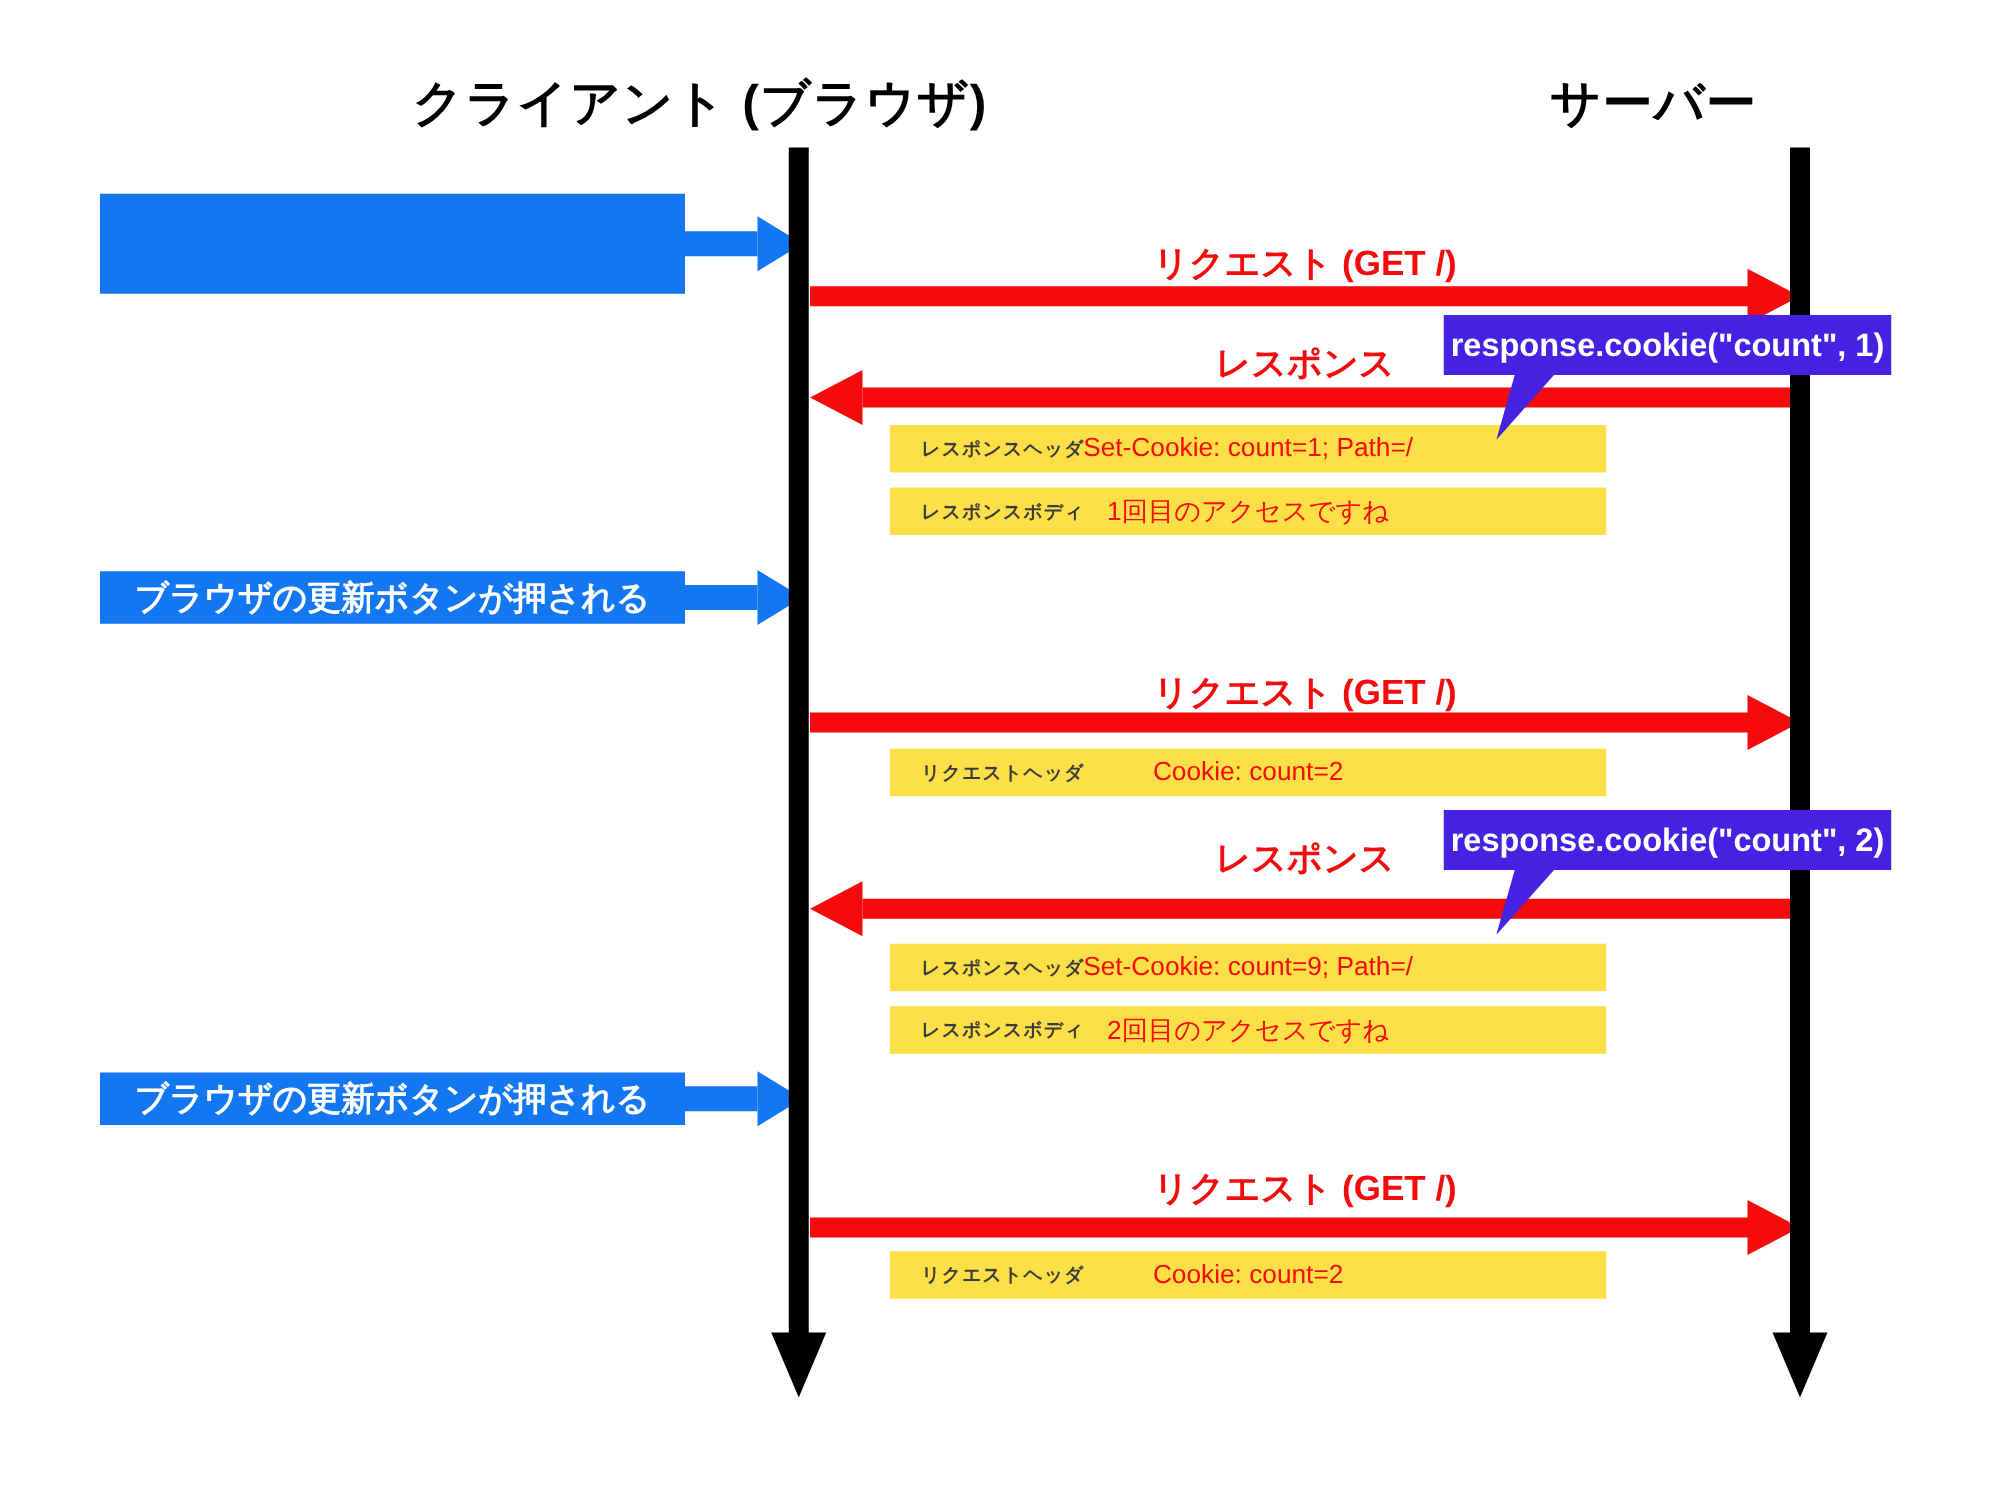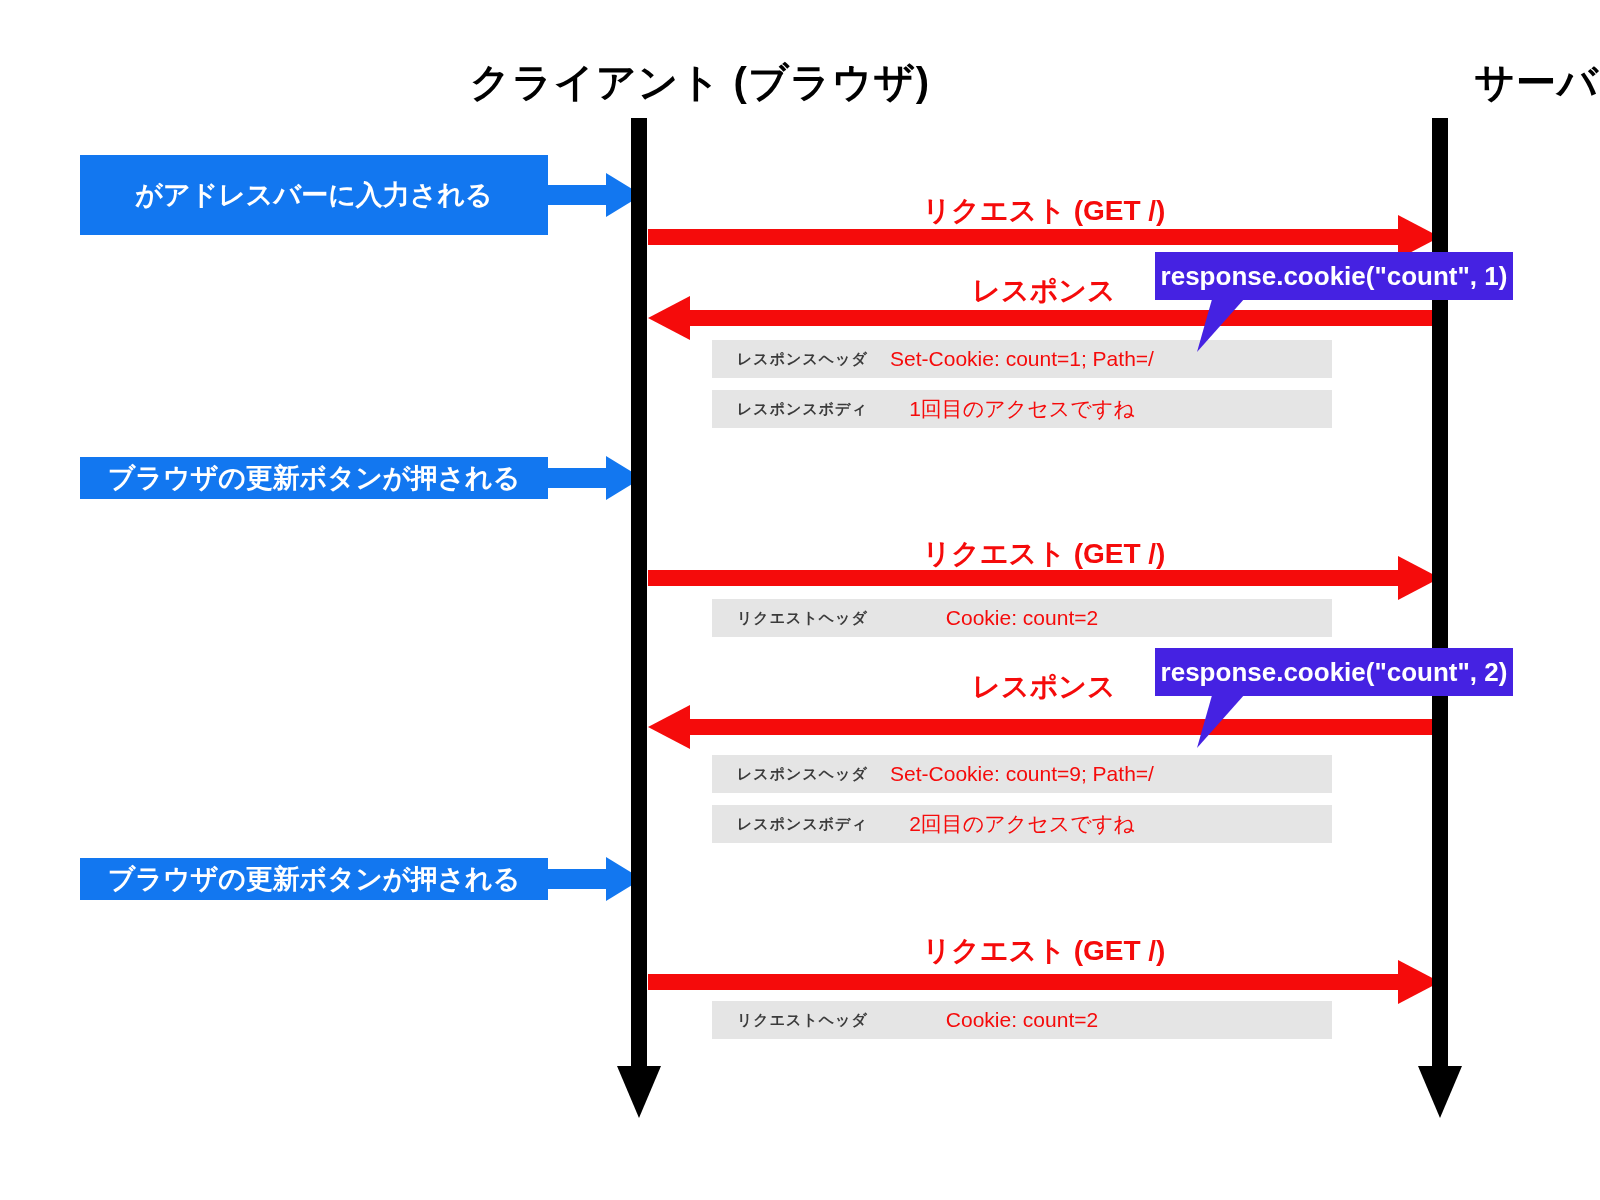--- a/index.html
+++ b/index.html
@@ -1,21 +1,21 @@
 <!DOCTYPE html>
 <html><head>
 <meta charset="utf-8">
 <style>
   html,body{margin:0;padding:0;background:#fff;}
   .canvas{
     position:relative;width:1600px;height:1200px;background:#ffffff;overflow:hidden;
     font-family:"Liberation Sans","DejaVu Sans",sans-serif;
   }
   
-  .actor-title{position:absolute;top:55px;font-size:40px;font-weight:800;color:#000;text-align:right;letter-spacing:1px;}
+  .actor-title{position:absolute;top:55px;font-size:40px;font-weight:800;color:#000;text-align:left;letter-spacing:1px;}
   .actor-title.client{left:330px;width:600px;}
   .actor-title.server{left:1240px;width:400px;}
   
   .lifeline-bar{position:absolute;width:16px;top:118px;height:950px;background:#000;z-index:2;}
   .lifeline-bar.client{left:631px;}
   .lifeline-bar.server{left:1432px;}
   .lifeline-head{position:absolute;top:1066px;width:0;height:0;z-index:2;
     border-left:22px solid transparent;border-right:22px solid transparent;border-top:52px solid #000;}
   .lifeline-head.client{left:617px;}
   .lifeline-head.server{left:1418px;}
@@ -33,41 +33,40 @@
   .red-head{position:absolute;width:0;height:0;z-index:1;
     border-top:22px solid transparent;border-bottom:22px solid transparent;}
   .red-head.right{border-left:42px solid #f50b0b;}
   .red-head.left{border-right:42px solid #f50b0b;}
   
   .callout{position:absolute;left:1155px;width:358px;height:48px;background:#4522e2;color:#fff;
     display:flex;align-items:center;justify-content:center;font-size:26px;font-weight:700;z-index:3;}
   .callout-tail{position:absolute;left:42px;top:46px;width:48px;height:54px;background:#4522e2;
     -webkit-clip-path:polygon(32% 0,100% 0,0 100%);clip-path:polygon(32% 0,100% 0,0 100%);}
   
-  .detail-row{position:absolute;left:712px;width:620px;height:38px;background:#e5e5e5;z-index:0;}
+  .detail-row{position:absolute;left:712px;width:573px;height:38px;background:#fde047;z-index:0;}
   .detail-key{position:absolute;left:25px;top:0;height:38px;display:flex;align-items:center;
     font-size:15px;font-weight:700;color:#3b3b3b;letter-spacing:1px;}
   .detail-value{position:absolute;left:0;top:0;width:100%;height:38px;display:flex;align-items:center;justify-content:center;
     font-size:21px;font-weight:400;color:#f50b0b;}
 </style>
 </head>
 <body>
 
 <div class="canvas">
 
   <div class="actor-title client">クライアント (ブラウザ)</div>
   <div class="actor-title server">サーバー</div>
 
   <div class="lifeline-bar client"></div>
   <div class="lifeline-head client"></div>
   <div class="lifeline-bar server"></div>
   <div class="lifeline-head server"></div>
 
   <div class="event-box" style="top:155px;height:80px;">
-    <div>がアドレスバーに入力される</div>
   </div>
   <div class="event-arrow-shaft" style="top:185px;"></div>
   <div class="event-arrow-head" style="top:173px;"></div>
 
   <div class="msg-label" style="top:192px;">リクエスト (GET /)</div>
   <div class="red-shaft" style="left:648px;top:229px;width:752px;"></div>
   <div class="red-head right" style="left:1398px;top:215px;"></div>
 
   <div class="callout" style="top:252px;">
     <span>response.cookie("count", 1)</span>

